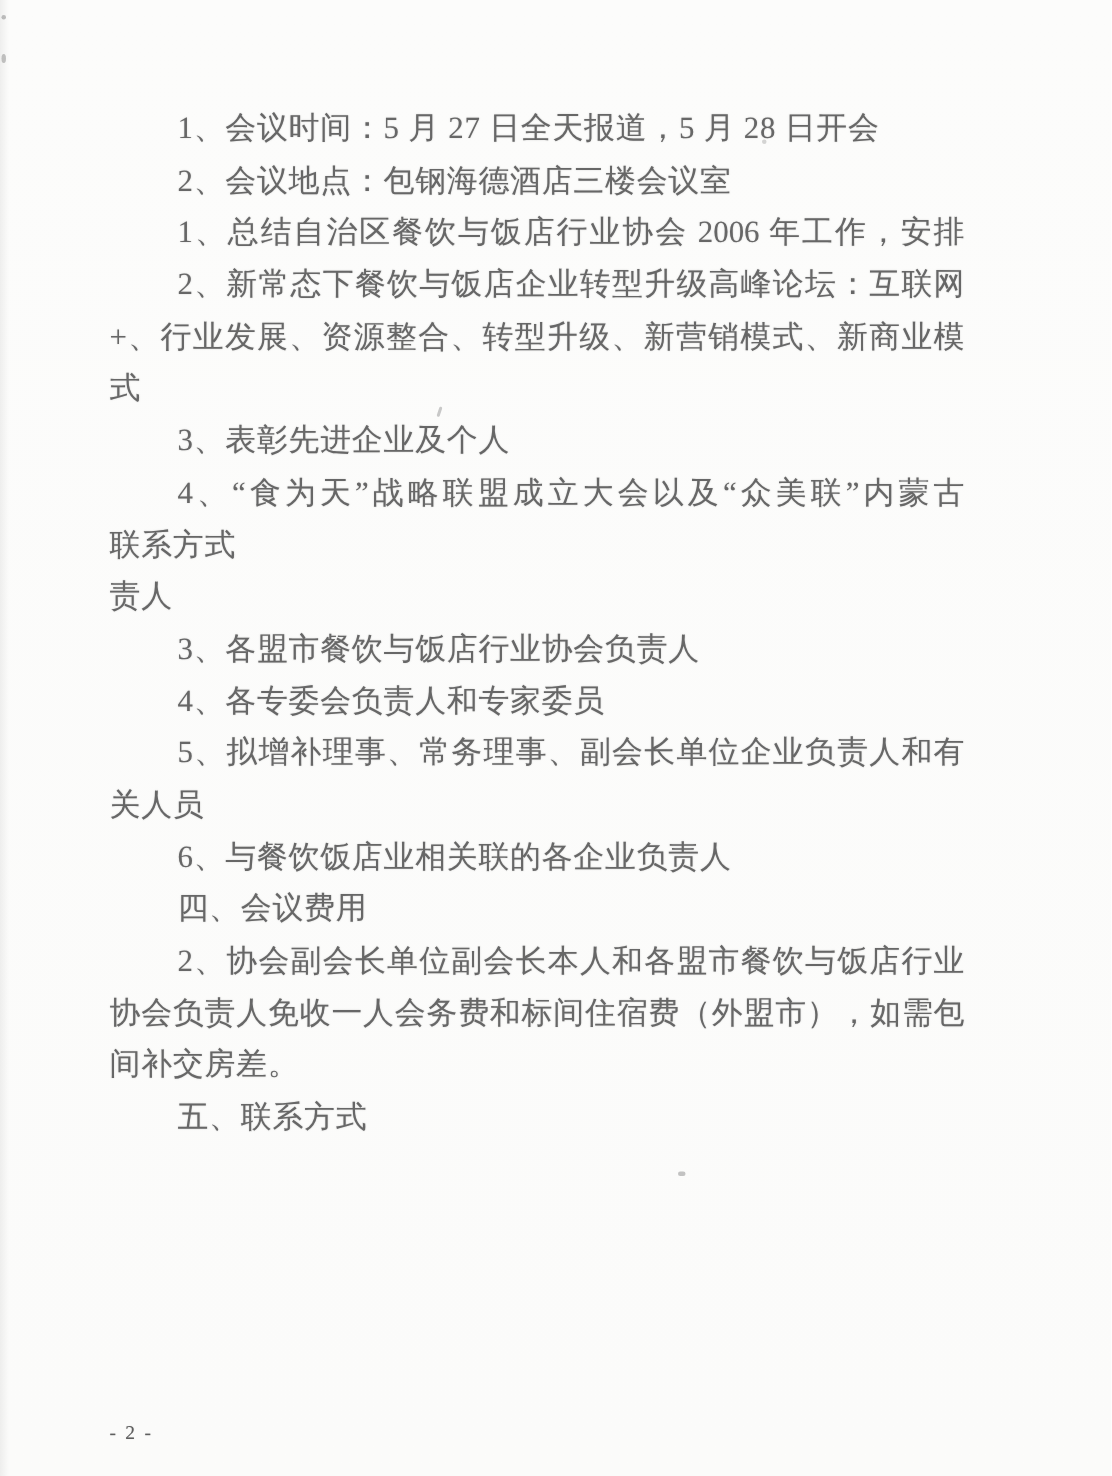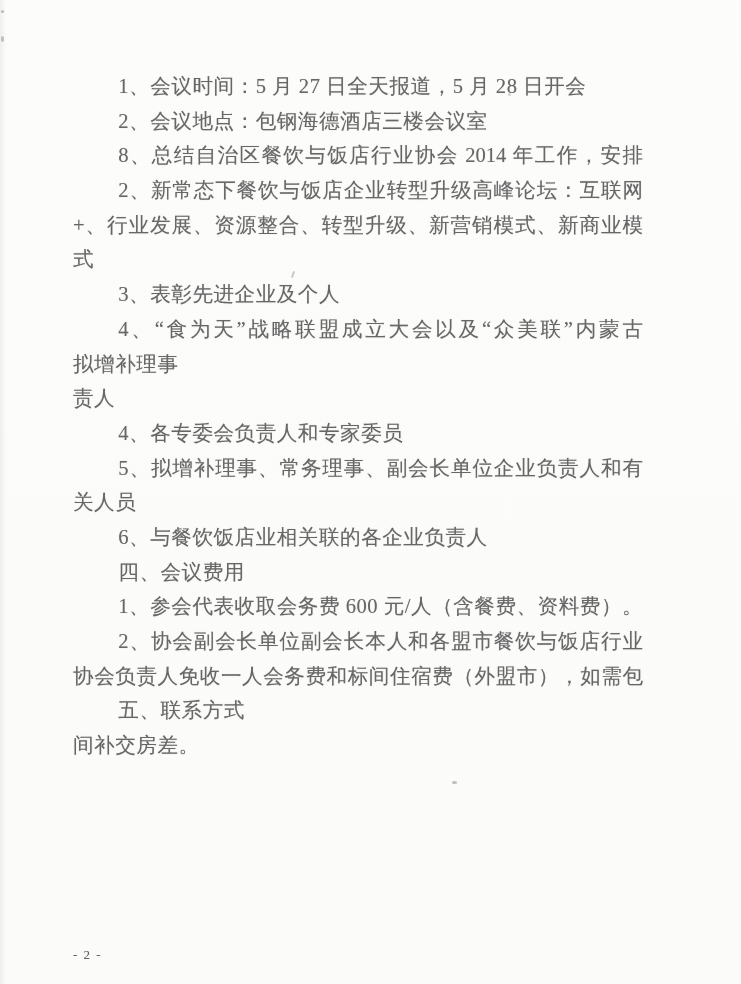--- a/index.html
+++ b/index.html
@@ -68,34 +68,34 @@
 <div class="page">
   <div class="speck s1"></div>
   <div class="speck s2"></div>
   <div class="speck s3"></div>
   <div class="speck s4"></div>
   <div class="speck s5"></div>
 
   <div class="text-block">
       <div class="line ind">1、会议时间：5 月 27 日全天报道，5 月 28 日开会</div>
       <div class="line ind">2、会议地点：包钢海德酒店三楼会议室</div>
-      <div class="line ind fill">8、总结自治区餐饮与饭店行业协会 2014 年工作，安排</div>
+      <div class="line ind fill">1、总结自治区餐饮与饭店行业协会 2006 年工作，安排</div>
       <div class="line ind fill">2、新常态下餐饮与饭店企业转型升级高峰论坛：互联网</div>
       <div class="line fill">+、行业发展、资源整合、转型升级、新营销模式、新商业模</div>
       <div class="line">式</div>
       <div class="line ind">3、表彰先进企业及个人</div>
       <div class="line ind fill">4、“食为天”战略联盟成立大会以及“众美联”内蒙古</div>
-      <div class="line">拟增补理事</div>
+      <div class="line">联系方式</div>
       <div class="line">责人</div>
+      <div class="line ind">3、各盟市餐饮与饭店行业协会负责人</div>
       <div class="line ind">4、各专委会负责人和专家委员</div>
       <div class="line ind fill">5、拟增补理事、常务理事、副会长单位企业负责人和有</div>
       <div class="line">关人员</div>
       <div class="line ind">6、与餐饮饭店业相关联的各企业负责人</div>
       <div class="line ind">四、会议费用</div>
-      <div class="line ind">1、参会代表收取会务费 600 元/人（含餐费、资料费）。</div>
       <div class="line ind fill">2、协会副会长单位副会长本人和各盟市餐饮与饭店行业</div>
       <div class="line fill">协会负责人免收一人会务费和标间住宿费（外盟市），如需包</div>
+      <div class="line">间补交房差。</div>
       <div class="line ind">五、联系方式</div>
-      <div class="line">间补交房差。</div>
     </div>
 
   <div class="page-number">- 2 -</div>
 </div>
 
 </body></html>

